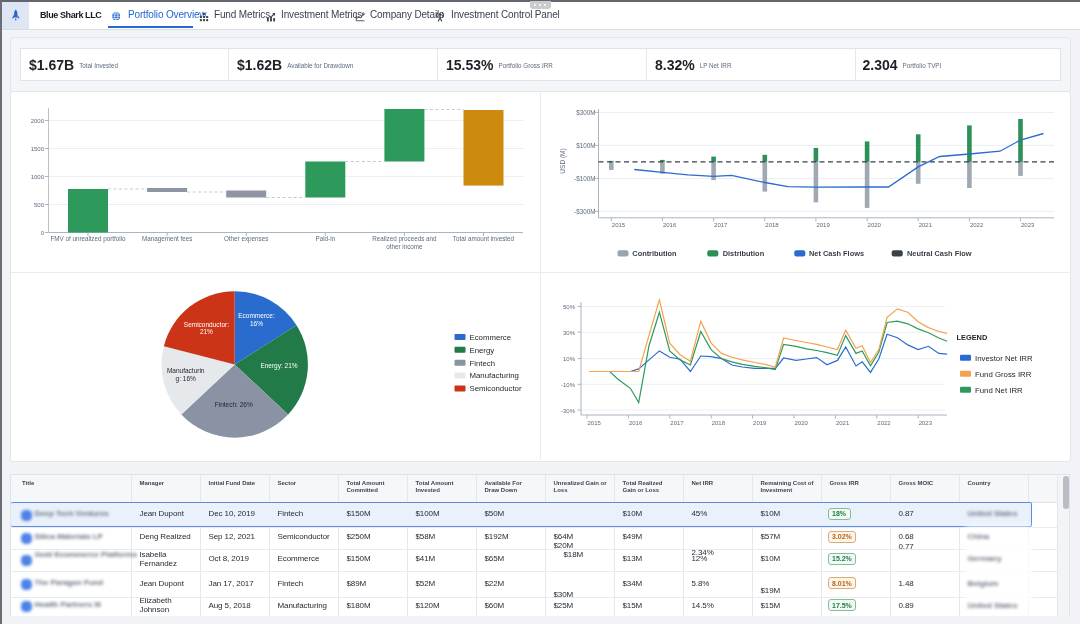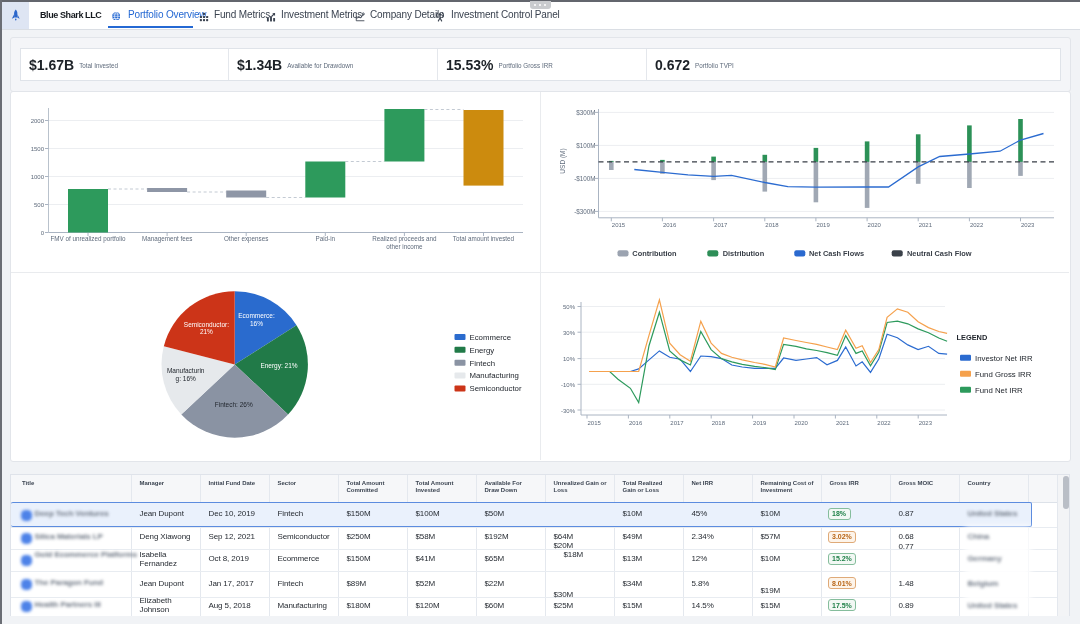--- a/index.html
+++ b/index.html
@@ -100,29 +100,33 @@
     </div>
 </div>
 
 <div class="abs" id="kpipanel"></div>
 <div class="abs" id="kpicard">
   <div class="kpicell">
       <span class="kpibig">$1.67B</span>
       <span class="kpilbl">Total Invested</span>
     </div>
   <div class="kpicell">
-      <span class="kpibig">$1.34B</span>
+      <span class="kpibig">$1.62B</span>
       <span class="kpilbl">Available for Drawdown</span>
     </div>
   <div class="kpicell">
       <span class="kpibig">15.53%</span>
       <span class="kpilbl">Portfolio Gross IRR</span>
     </div>
   <div class="kpicell">
-      <span class="kpibig">0.672</span>
+      <span class="kpibig">8.32%</span>
+      <span class="kpilbl">LP Net IRR</span>
+    </div>
+  <div class="kpicell">
+      <span class="kpibig">2.304</span>
       <span class="kpilbl">Portfolio TVPI</span>
     </div>
 </div>
 
 <div class="abs" id="chartspanel"></div>
 <div class="abs" id="vdiv"></div>
 <div class="abs" id="hdiv"></div>
 
 <svg class="abs" style="left:10px;top:91px" width="530" height="181" viewBox="0 0 530 181">
 <g stroke="#eceef1" stroke-width="1">
@@ -394,29 +398,29 @@
 <div class="abs tx" style="left:473.5px;top:34.9px;">$50M</div>
 <div class="abs tx" style="left:542.5px;top:34.9px;margin-top:32px;">$20M</div>
 <div class="abs tx" style="left:611.5px;top:34.9px;">$10M</div>
 <div class="abs tx" style="left:680.5px;top:34.9px;">45%</div>
 <div class="abs tx" style="left:749.5px;top:34.9px;">$10M</div>
 <div class="abs bg" style="left:816.5px;top:32.5px;">18%</div>
 <div class="abs tx" style="left:887.5px;top:34.9px;">0.87</div>
 <div class="abs blur tx" style="left:956.5px;top:34.9px;color:#707986;">United States</div>
 <div class="abs av" style="left:9.5px;top:57.6px;"></div>
 <div class="abs blur tx" style="left:23.5px;top:57.6px;width:92px;color:#6d7683;">Silica Materials LP</div>
-<div class="abs tx" style="left:128.5px;top:58.0px;">Deng Xiawong</div>
+<div class="abs tx" style="left:128.5px;top:58.0px;">Deng Realized</div>
 <div class="abs tx" style="left:197.5px;top:58.0px;">Sep 12, 2021</div>
 <div class="abs tx" style="left:266.5px;top:58.0px;">Semiconductor</div>
 <div class="abs tx" style="left:335.5px;top:58.0px;">$250M</div>
 <div class="abs tx" style="left:404.5px;top:58.0px;">$58M</div>
 <div class="abs tx" style="left:473.5px;top:58.0px;">$192M</div>
 <div class="abs tx" style="left:542.5px;top:58.0px;">$64M</div>
 <div class="abs tx" style="left:611.5px;top:58.0px;">$49M</div>
-<div class="abs tx" style="left:680.5px;top:58.0px;">2.34%</div>
+<div class="abs tx" style="left:680.5px;top:74px;">2.34%</div>
 <div class="abs tx" style="left:749.5px;top:58.0px;">$57M</div>
 <div class="abs bo" style="left:816.5px;top:55.6px;">3.02%</div>
 <div class="abs tx" style="left:887.5px;top:58.0px;">0.68</div>
 <div class="abs blur tx" style="left:956.5px;top:58.0px;color:#707986;">China</div>
 <div class="abs av" style="left:9.5px;top:79.9px;"></div>
 <div class="abs blur tx" style="left:23.5px;top:76.4px;width:92px;color:#6d7683;">Gold Ecommerce Platforms</div>
 <div class="abs tx" style="left:128.5px;top:75.9px;">Isabella<br>Fernandez</div>
 <div class="abs tx" style="left:197.5px;top:80.3px;">Oct 8, 2019</div>
 <div class="abs tx" style="left:266.5px;top:80.3px;">Ecommerce</div>
 <div class="abs tx" style="left:335.5px;top:80.3px;">$150M</div>

